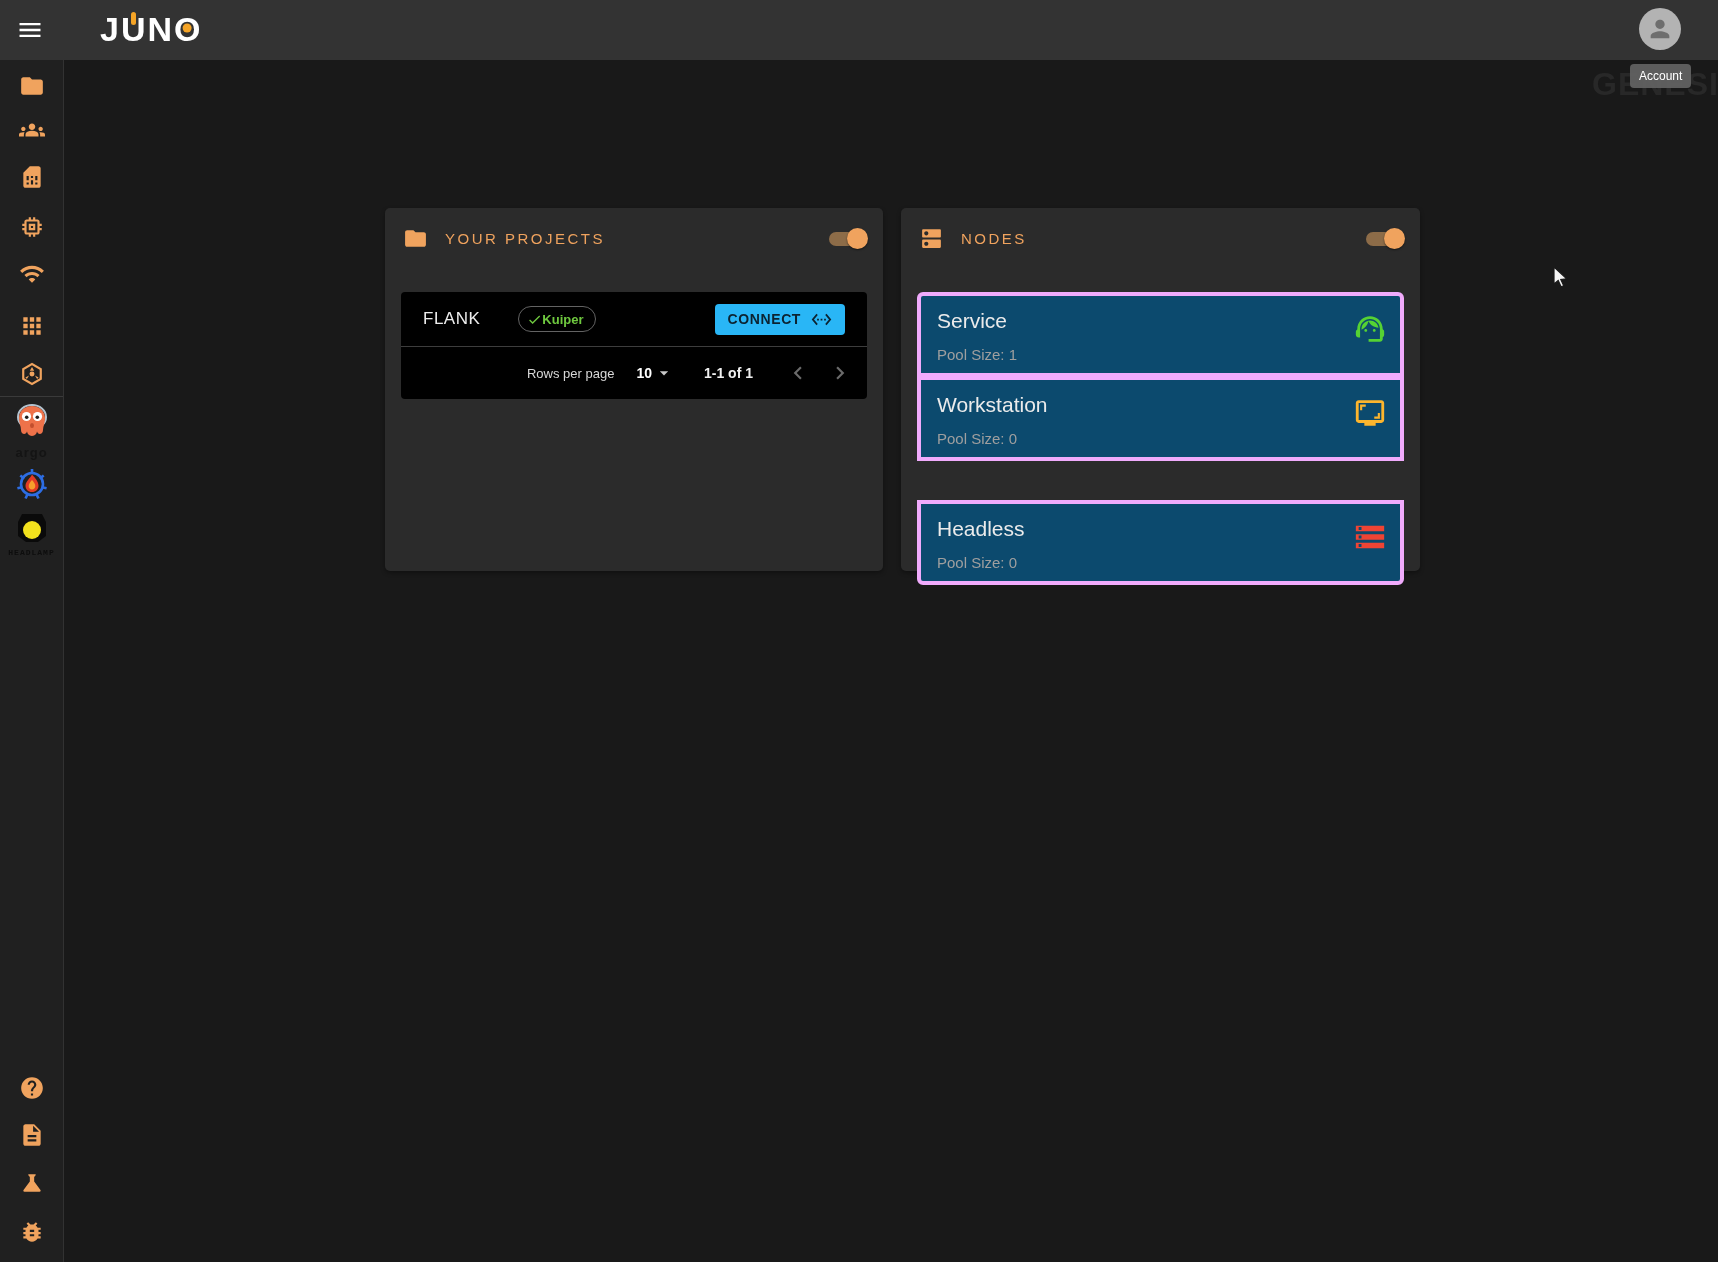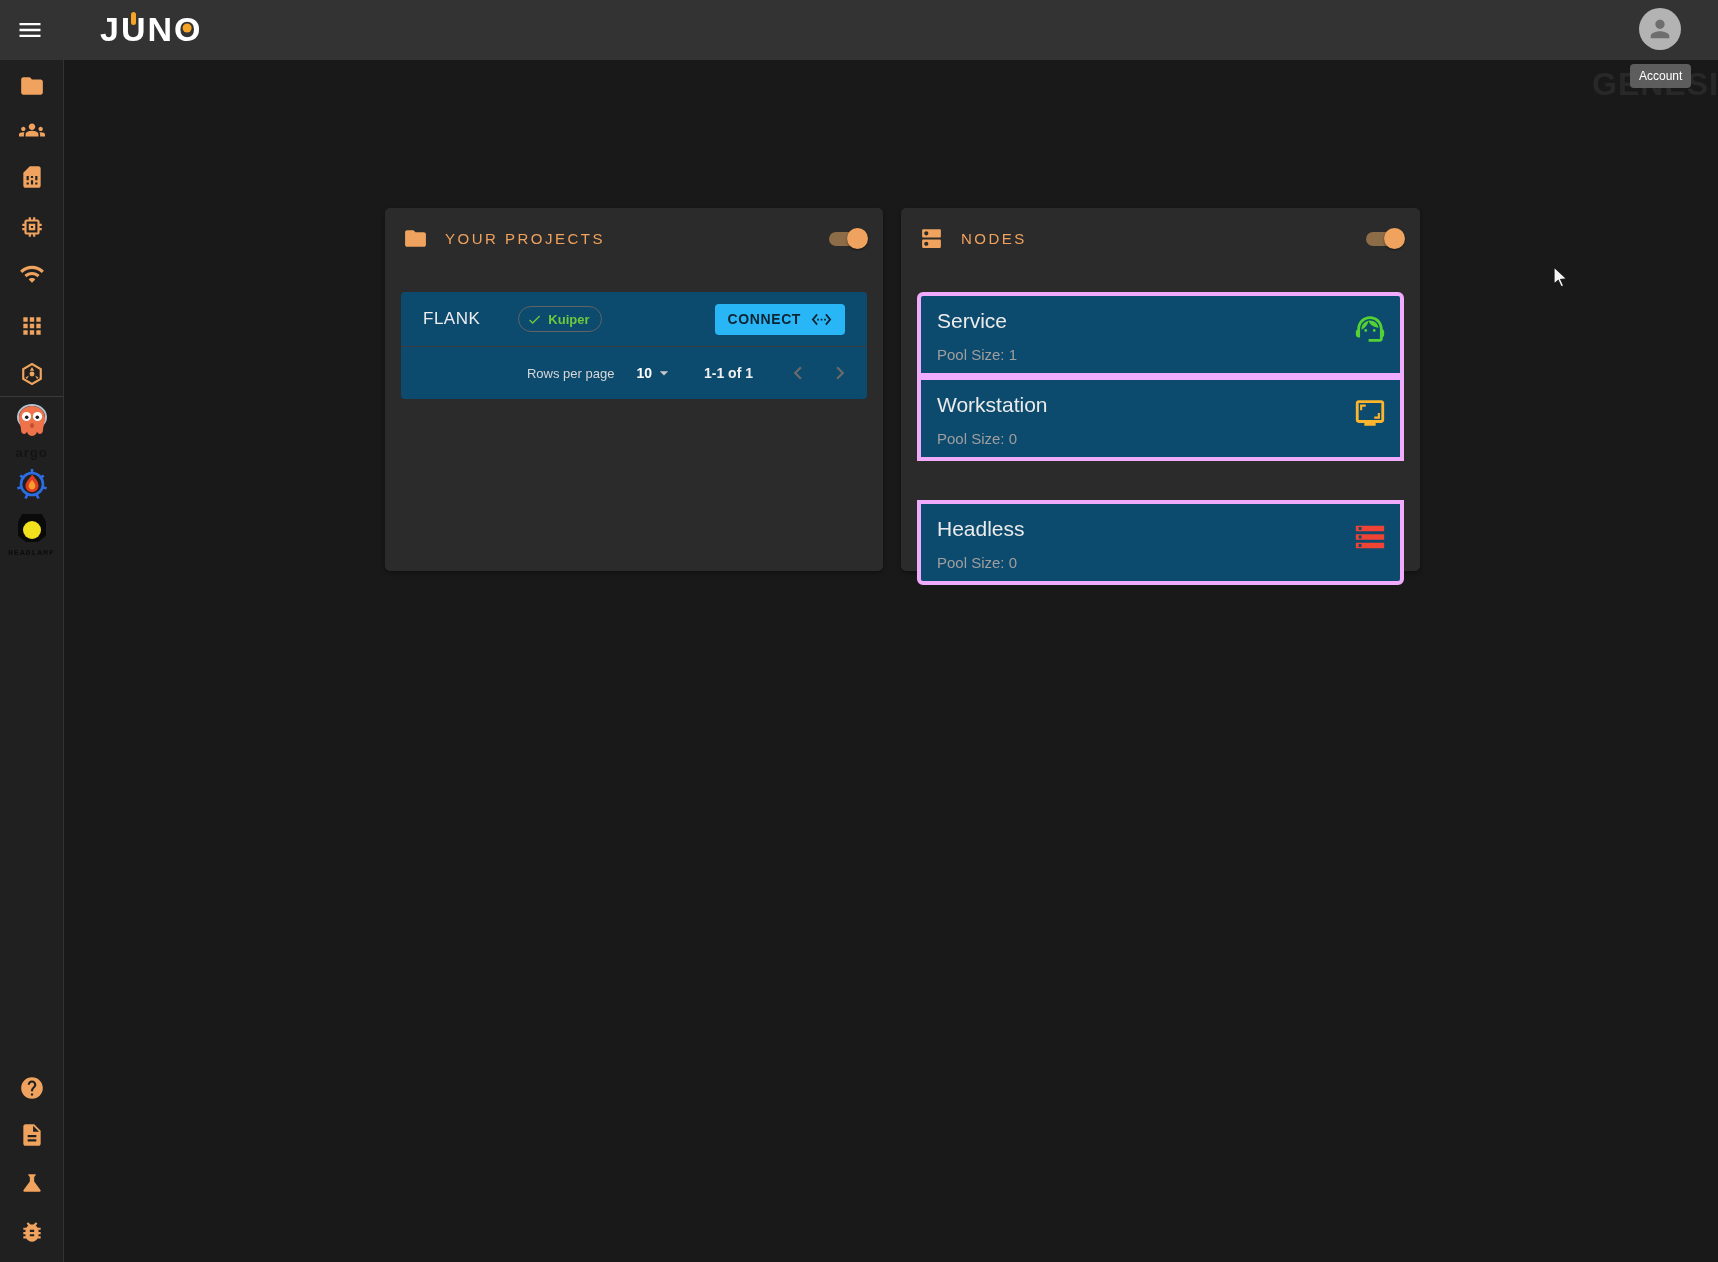--- a/index.html
+++ b/index.html
@@ -45,24 +45,24 @@
   .card-header{display:flex;align-items:center;height:60px;padding:0 18px;gap:17px;}
   .card-header .hdr-icon{width:25px;height:25px;color:#F0A35E;}
   .card-title{color:#F0A35E;font-size:15px;letter-spacing:2.5px;font-weight:500;}
 
   
   .switch{margin-left:auto;position:relative;width:36px;height:21px;cursor:pointer;}
   .switch .track{position:absolute;left:0;top:4px;width:36px;height:14px;border-radius:7px;background:#8d6c48;}
   .switch .knob{position:absolute;right:-3px;top:0;width:21px;height:21px;border-radius:50%;background:#F0A35E;box-shadow:0 1px 2px rgba(0,0,0,0.5);}
 
   
-  .table-wrap{margin:24px 16px 0;background:#0c4a6e;border-radius:4px;overflow:hidden;}
+  .table-wrap{margin:24px 16px 0;background:#000000;border-radius:4px;overflow:hidden;}
   .project-row{height:54px;display:flex;align-items:center;padding:0 22px;border-bottom:1px solid #3d3d3d;}
   .project-name{color:#ededed;font-size:17px;letter-spacing:0.5px;}
-  .chip{display:inline-flex;align-items:center;gap:6px;margin-left:38px;border:1px solid #636363;
+  .chip{display:inline-flex;align-items:center;margin-left:38px;border:1px solid #636363;
     border-radius:15px;height:26px;padding:0 12px 0 8px;color:#6FC93F;font-size:13px;font-weight:700;box-sizing:border-box;}
   .chip svg{width:15px;height:15px;color:#6FC93F;}
   .connect-btn{margin-left:auto;display:flex;align-items:center;gap:10px;background:#29B6F6;color:#0c2331;
     border:none;border-radius:4px;padding:0 13px;height:31px;font-family:inherit;
     font-size:14px;font-weight:600;letter-spacing:0.6px;cursor:pointer;}
   .connect-btn svg{width:21px;height:21px;color:#0c2331;}
   .pagination{height:52px;display:flex;align-items:center;justify-content:flex-end;padding-right:14px;}
   .pg-label{color:#d8d8d8;font-size:13px;font-weight:500;}
   .pg-select{display:flex;align-items:center;margin-left:14px;cursor:pointer;}
   .pg-value{color:#ffffff;font-size:14px;font-weight:600;margin-left:8px;}

